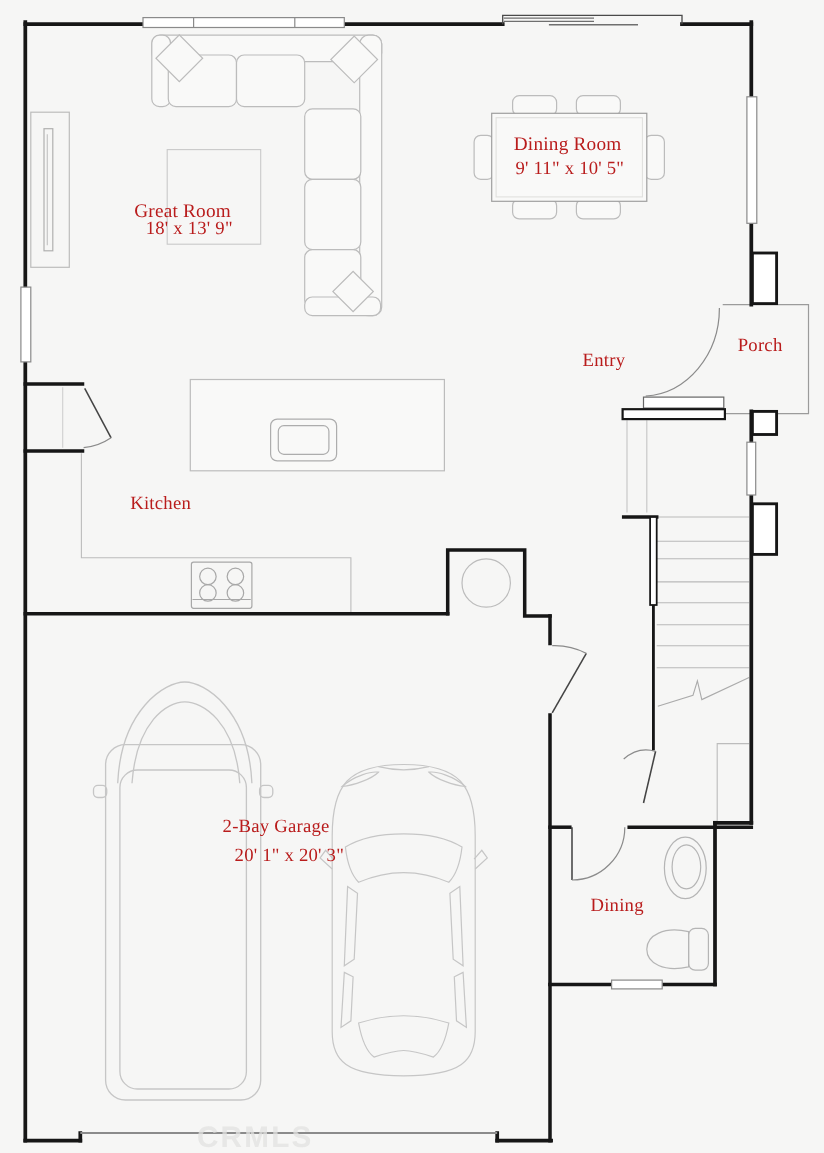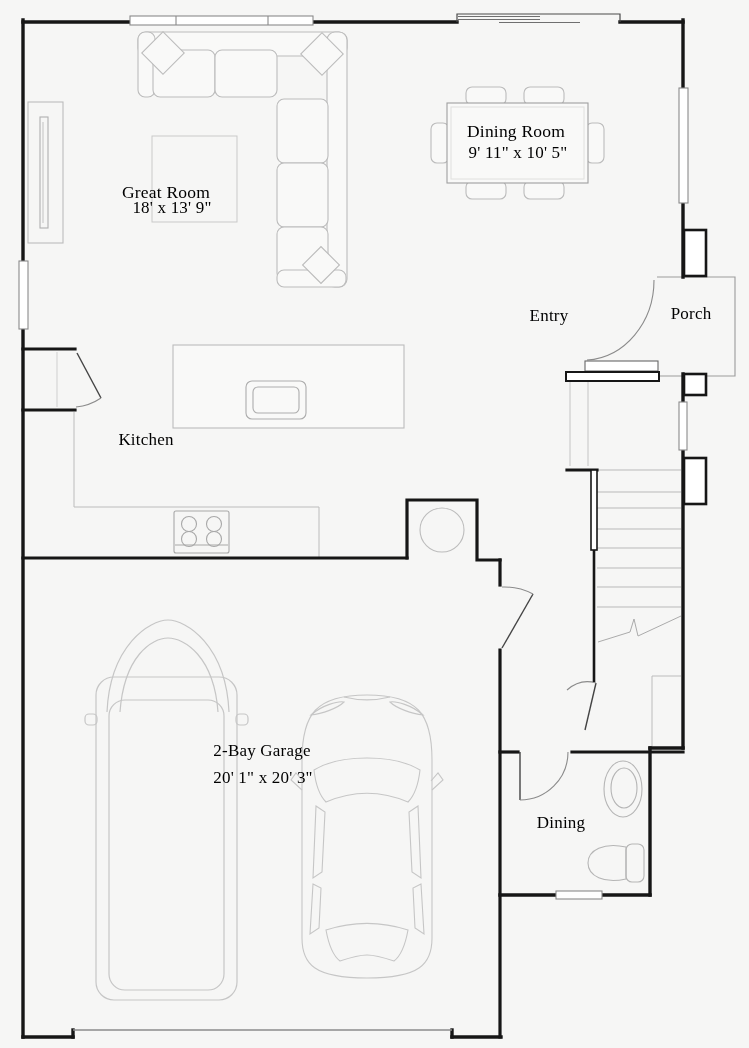--- a/index.html
+++ b/index.html
@@ -1,20 +1,20 @@
 <!DOCTYPE html>
 <html><head>
 <meta charset="utf-8">
 <style>
   html,body{margin:0;padding:0;background:#f6f6f5;}
   #plan{position:relative;width:749px;height:1048px;background:#f6f6f5;overflow:hidden;
         font-family:"Liberation Serif", serif;}
   #plan svg{position:absolute;left:0;top:0;}
   .lbl{position:absolute;transform:translate(-50%,-50%);white-space:nowrap;
-       color:#000000;font-size:17px;letter-spacing:.2px;text-align:right;}
+       color:#b91c1c;font-size:17px;letter-spacing:.2px;text-align:right;}
   .lbl.big{font-size:17.5px;}
   .watermark{position:absolute;transform:translate(-50%,-50%);
        font-family:"Liberation Sans", sans-serif;font-weight:bold;
        font-size:27px;letter-spacing:2px;color:#e2e2e0;opacity:.75;}
 </style>
 </head>
 <body>
 
 <div id="plan">
 
@@ -238,23 +238,24 @@
     <line x1="499" y1="22.5" x2="580" y2="22.5"></line>
   </g>
 </svg>
 
 <div class="lbl big" style="left:166px;top:192px">Great Room</div>
 <div class="lbl" style="left:172px;top:208px">18' x 13' 9"</div>
 
 <div class="lbl big" style="left:516px;top:131px">Dining Room</div>
 <div class="lbl" style="left:518px;top:153px">9' 11" x 10' 5"</div>
 
-<div class="lbl" style="left:146px;top:440px">Kitchen</div>
-<div class="lbl" style="left:549px;top:316px">Entry</div>
+<div class="lbl" style="left:146px;top:458px">Kitchen</div>
+<div class="lbl" style="left:549px;top:328px">Entry</div>
 <div class="lbl" style="left:691px;top:314px">Porch</div>
 
-<div class="lbl" style="left:262px;top:751px">2-Bay Garage</div>
+<div class="lbl" style="left:251px;top:751px">2-Bay Garage</div>
 <div class="lbl" style="left:263px;top:778px">20' 1" x 20' 3"</div>
 
 <div class="lbl" style="left:561px;top:823px">Dining</div>
 
+<div class="watermark" style="left:232px;top:1034px">CRMLS</div>
 
 </div>
 
 </body></html>

